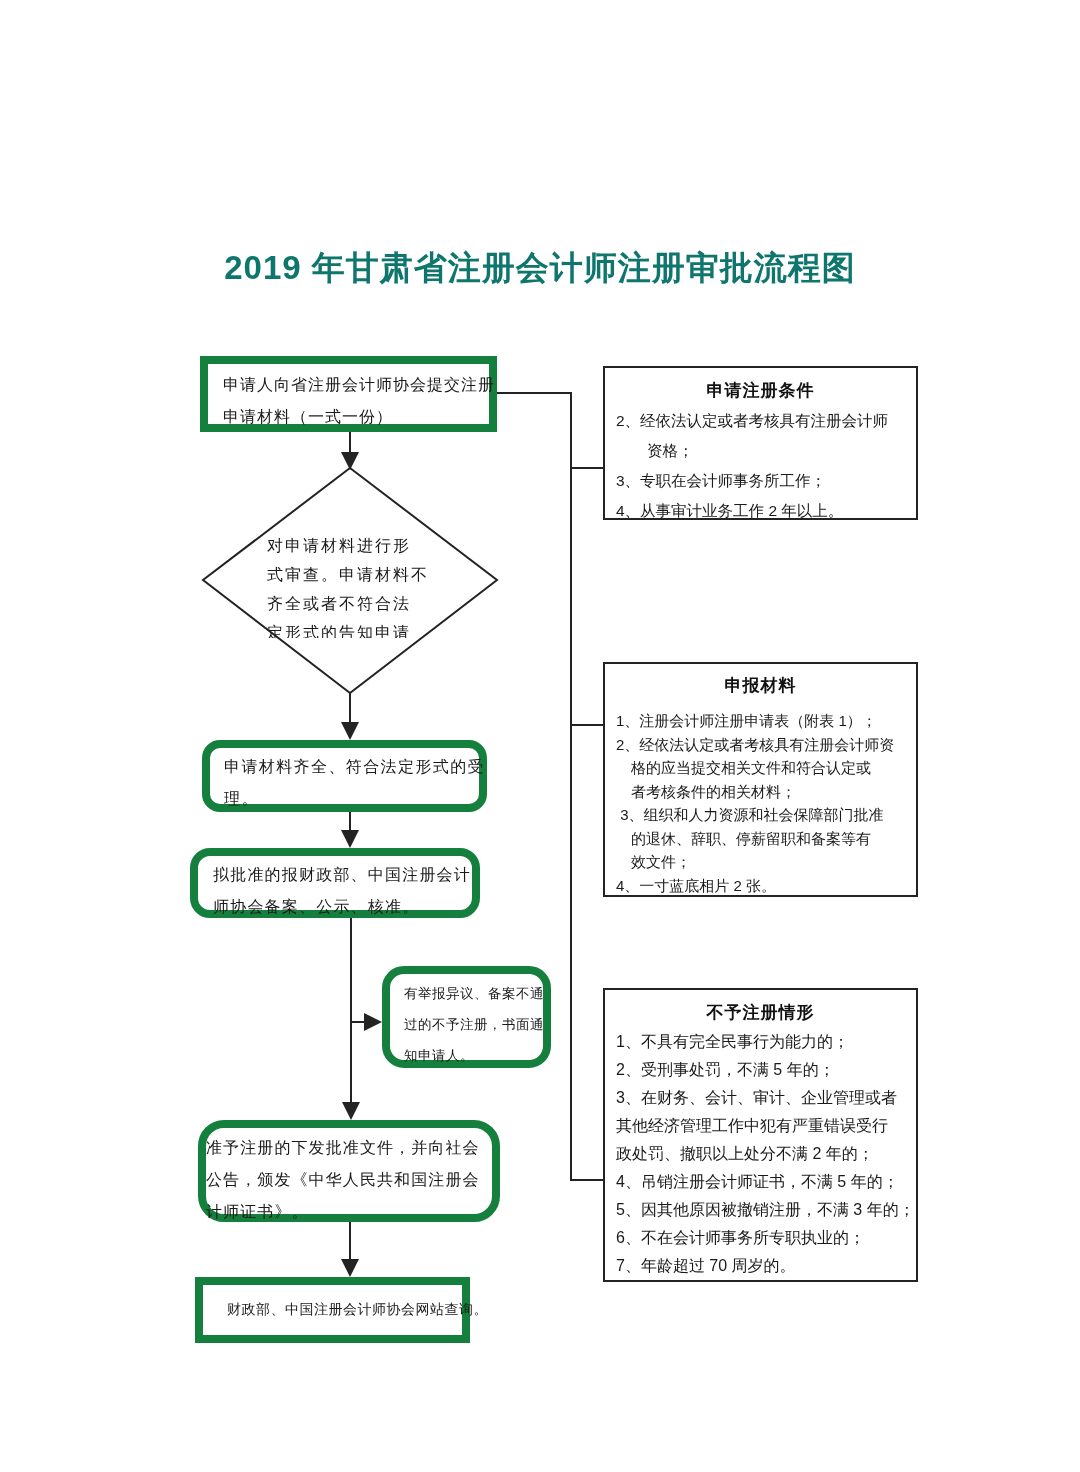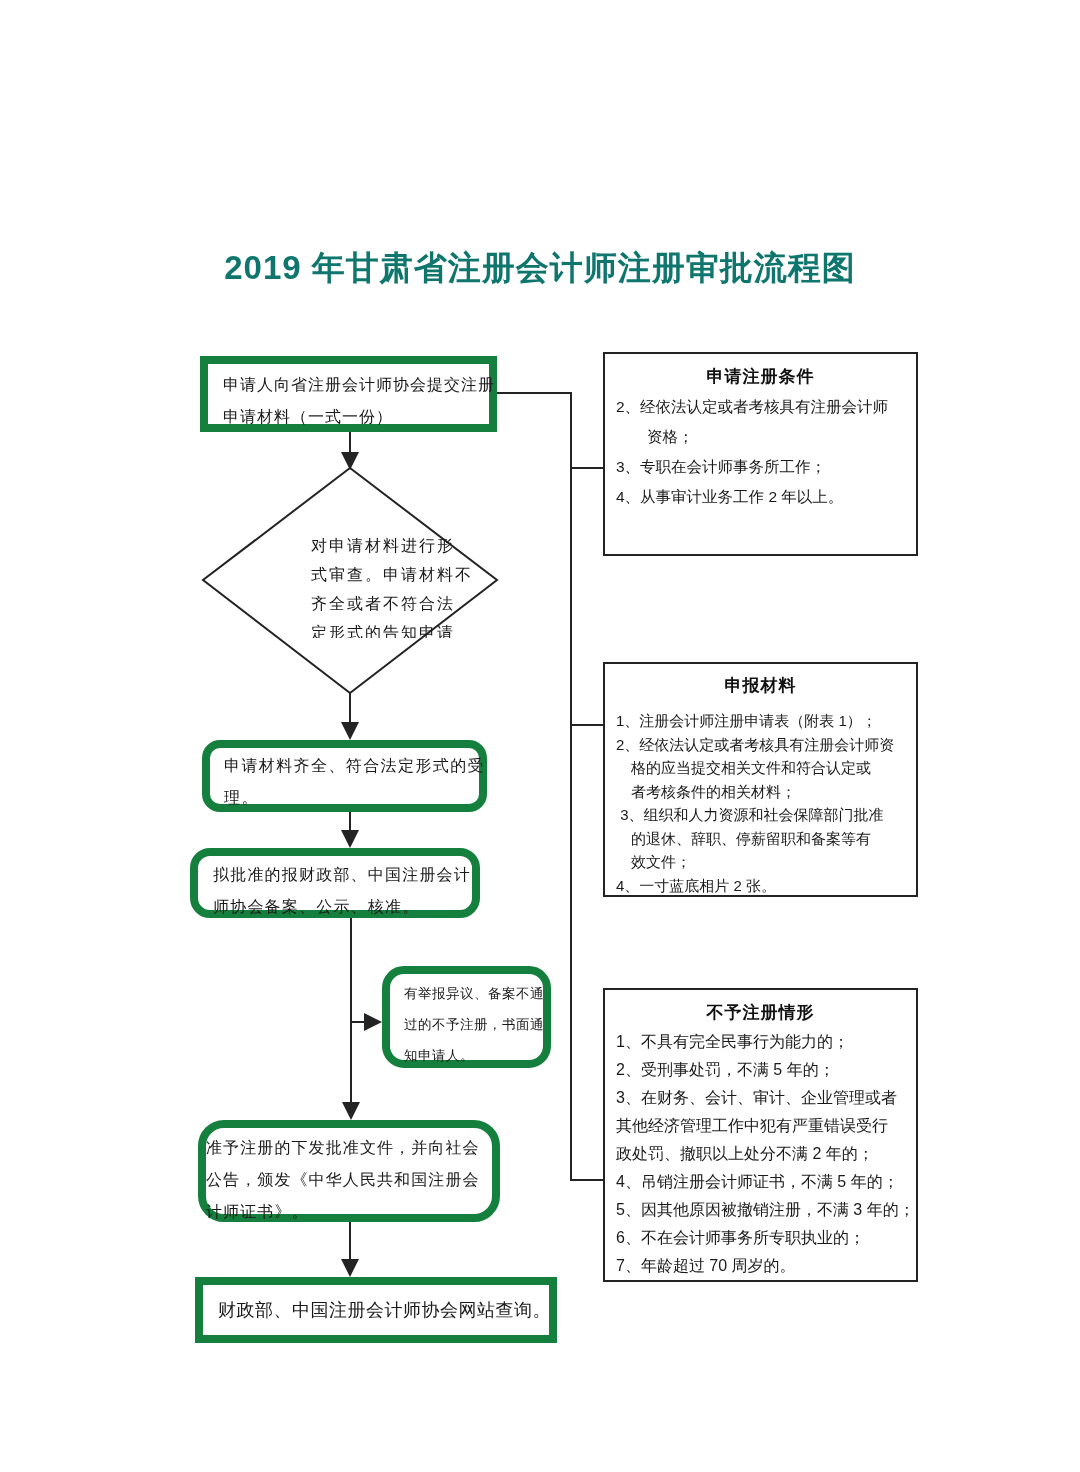--- a/index.html
+++ b/index.html
@@ -24,52 +24,52 @@
   }
   svg.wires { position: absolute; left: 0; top: 0; }
 
   .fbox {
     position: absolute;
     border: 8px solid #15803d;
     background: #ffffff;
     white-space: pre;
     color: #1a1a1a;
   }
-  .rounded { border-radius: 18px; font-family: Liberation Mono, monospace; }
+  .rounded { border-radius: 18px; }
 
   #box-submit  { left: 200px; top: 356px; width: 297px; height: 76px;
                  font-size: 16px; letter-spacing: 1px; line-height: 32px;
                  padding: 5px 4px 0 15px; }
   #diamond-text{ position: absolute; left: 267px; top: 531px; width: 170px; height: 107px;
                  overflow: hidden; white-space: pre;
-                 font-size: 16px; letter-spacing: 2px; line-height: 29px; margin-left: 44px; }
+                 font-size: 16px; letter-spacing: 2px; line-height: 29px; }
   #box-accept  { left: 202px; top: 740px; width: 285px; height: 72px;
                  font-size: 16px; letter-spacing: 1.4px; line-height: 32px;
                  padding: 3px 4px 0 14px; }
   #box-approve { left: 190px; top: 848px; width: 290px; height: 70px; border-radius: 20px;
                  font-size: 16px; letter-spacing: 1.2px; line-height: 32px;
                  padding: 3px 4px 0 15px; }
   #box-reject  { left: 382px; top: 966px; width: 169px; height: 102px; border-radius: 22px;
                  font-size: 13.5px; letter-spacing: 0.5px; line-height: 31px;
                  padding: 4px 2px 0 14px; }
   #box-issue   { left: 198px; top: 1120px; width: 302px; height: 102px; border-radius: 26px;
                  font-size: 16px; letter-spacing: 1.1px; line-height: 32px;
                  padding: 4px 4px 0 0; }
-  #box-query   { left: 195px; top: 1277px; width: 362px; height: 66px;
-                 font-size: 18px; letter-spacing: 0.5px;
-                 display: flex; align-items: center; padding-left: 15px; }
+  #box-query   { left: 195px; top: 1277px; width: 275px; height: 66px;
+                 font-size: 14px; letter-spacing: 0.5px;
+                 display: flex; align-items: center; padding-left: 24px; }
 
   .rbox { position: absolute; left: 603px; width: 315px;
           border: 2px solid #232323; background: #fff;
           padding: 8px 11px 0 11px; }
   .rbox .rtitle { font-weight: bold; text-align: center; font-size: 17px;
                   letter-spacing: 1px; color: #111; }
   .rbox .item { white-space: pre; }
 
-  #rbox-conditions { top: 352px;  height: 204px; }
+  #rbox-conditions { top: 366px;  height: 154px; }
   #rbox-conditions .rtitle { line-height: 30px; }
   #rbox-conditions .item   { font-size: 15.5px; line-height: 30px; }
 
   #rbox-materials  { top: 662px;  height: 235px; }
   #rbox-materials .rtitle { line-height: 27px; margin-bottom: 10px; }
   #rbox-materials .item   { font-size: 15px; line-height: 23.5px; }
 
   #rbox-denial     { top: 988px;  height: 294px; }
   #rbox-denial .rtitle { line-height: 30px; }
   #rbox-denial .item   { font-size: 16px; line-height: 28px; }

